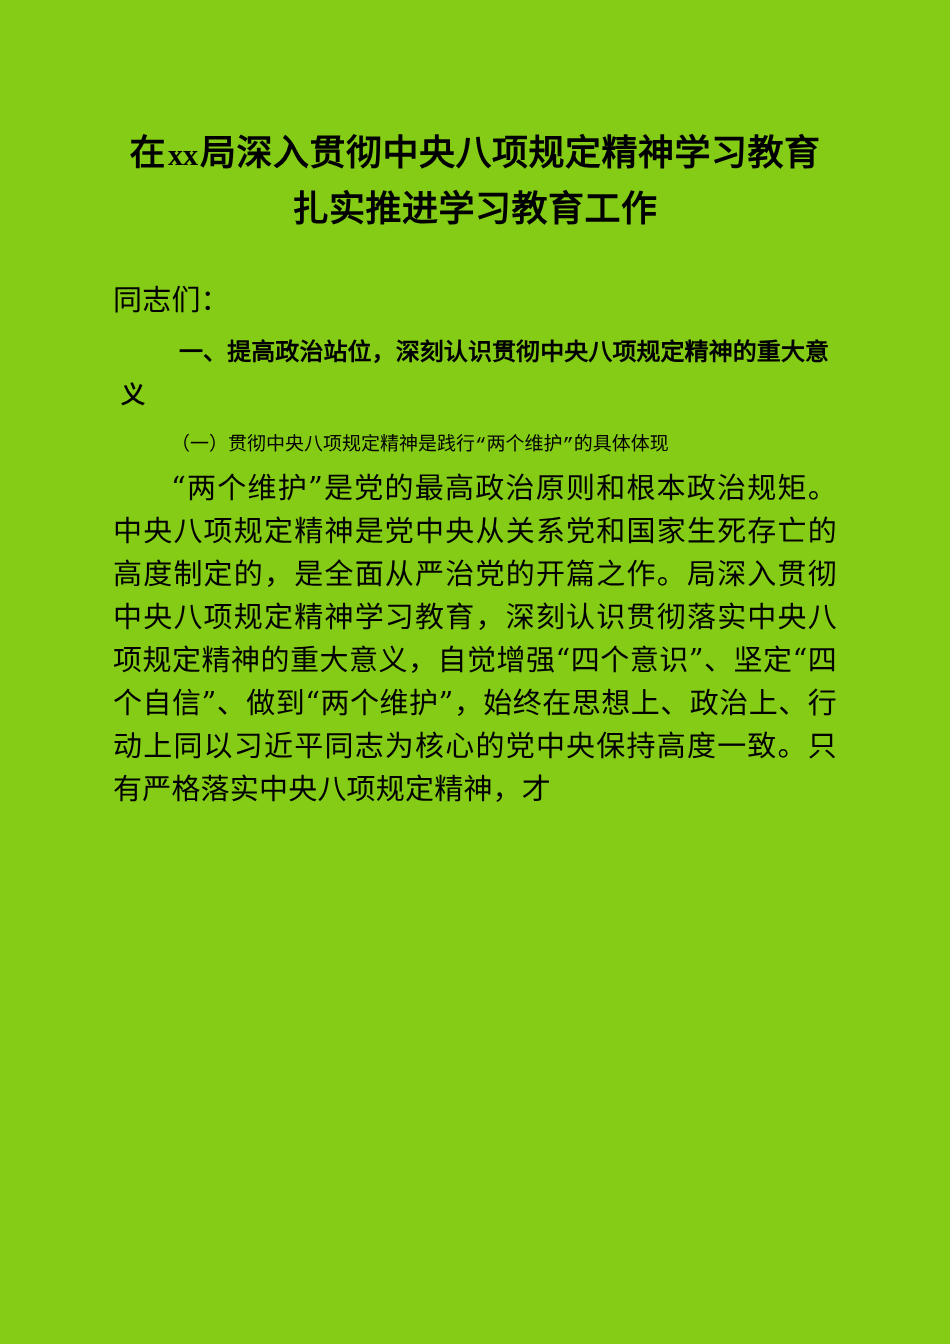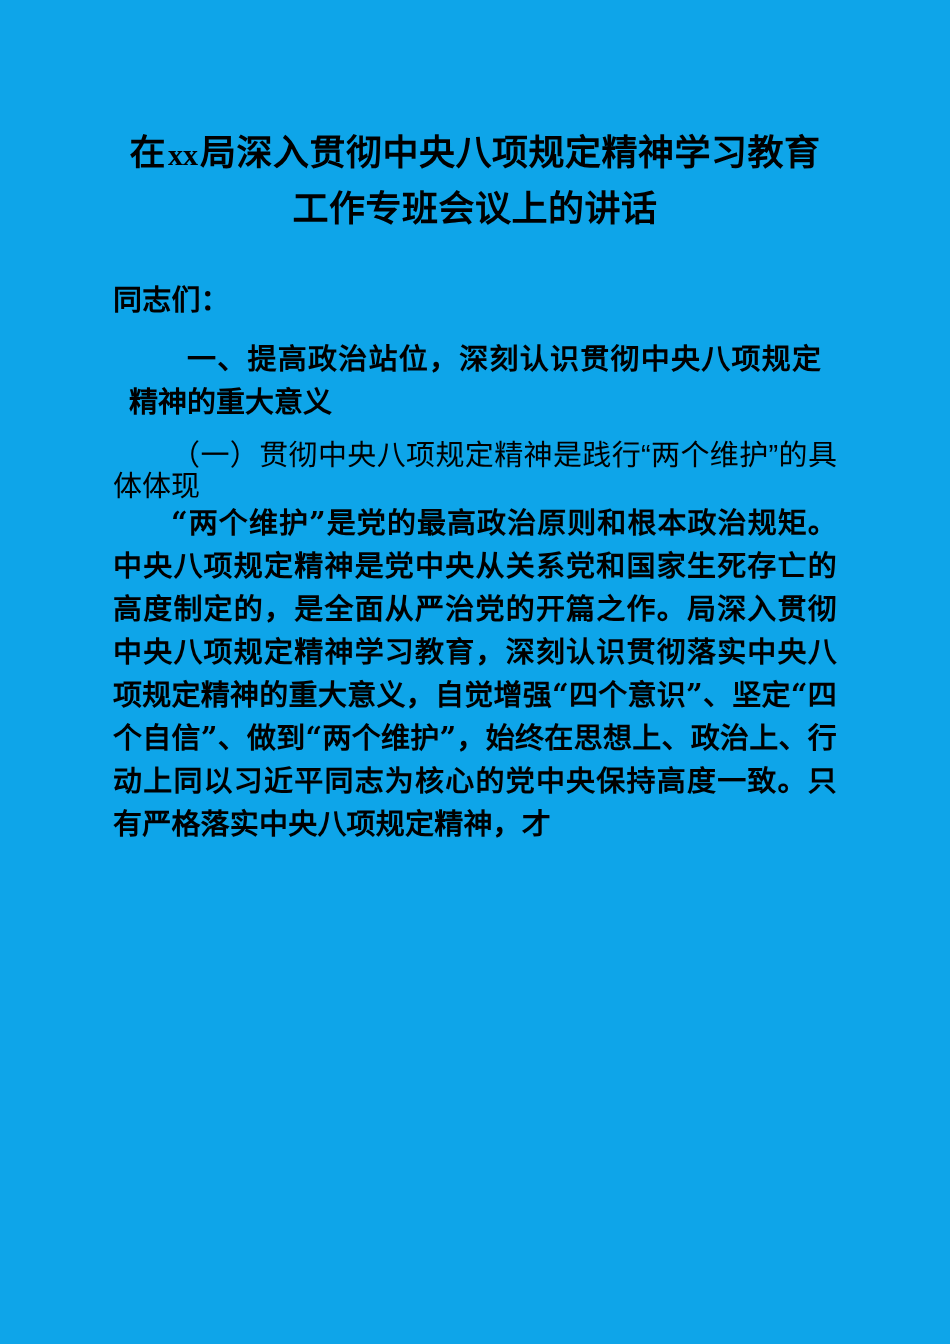--- a/index.html
+++ b/index.html
@@ -10,21 +10,21 @@
   }
   body {
     font-family: "Liberation Serif", "DejaVu Serif", serif;
     color: #000000;
   }
   .page {
     position: relative;
     width: 950px;
     height: 1344px;
     margin: 0 auto;
-    background: #0ea5e9;
+    background: #84cc16;
     overflow: hidden;
     box-sizing: border-box;
   }
   .content {
     position: absolute;
     left: 113px;
     top: 0;
     width: 724px;
   }
 
@@ -51,68 +51,67 @@
   
   .para {
     margin: 0;
     font-family: "DejaVu Serif", "Liberation Serif", serif;
     font-size: 29px;
     line-height: 43px;
     text-align: justify;
     text-justify: inter-ideograph;
     color: #000000;
     letter-spacing: 0.2px;
-    font-weight: bold;
   }
   .para .latin {
     font-family: "Liberation Serif", "DejaVu Serif", serif;
     font-size: 25px;
     padding: 0 2px;
   }
   .indent2 {
     text-indent: 58px;
   }
   .salutation {
     margin: 0;
     padding-top: 43px;
   }
 
   
   .heading-1 {
-    margin: 16px;
+    margin: 8px;
     font-family: "Liberation Sans", "DejaVu Sans", sans-serif;
     font-weight: bold;
-    font-size: 29px;
+    font-size: 24px;
     line-height: 43px;
     text-indent: 58px;
     text-align: justify;
     text-justify: inter-ideograph;
     color: #000000;
   }
 
   .sub-heading {
     margin: 0;
-    font-family: Liberation Sans, sans-serif;
-    font-size: 29px;
-    line-height: 31px;
+    font-family: Liberation Mono, monospace;
+    font-size: 19px;
+    line-height: 43px;
     text-indent: 58px;
     text-align: justify;
     text-justify: inter-ideograph;
     color: #000000;
   }
 </style>
 </head>
 <body>
 
 <div class="page">
   <div class="content">
 
     <h1 class="doc-title">
       <span>在<span class="latin">xx</span>局深入贯彻中央八项规定精神学习教育</span><br>
-      <span>工作专班会议上的讲话</span>
+      <span>扎实推进学习教育工作</span>
     </h1>
 
     <p class="para salutation">同志们：</p>
 
 
     <p class="heading-1">一、提高政治站位，深刻认识贯彻中央八项规定精神的重大意义</p>
 
     <p class="sub-heading">（一）贯彻中央八项规定精神是践行“两个维护”的具体体现</p>
 
     <p class="para indent2">“两个维护”是党的最高政治原则和根本政治规矩。中央八项规定精神是党中央从关系党和国家生死存亡的高度制定的，是全面从严治党的开篇之作。局深入贯彻中央八项规定精神学习教育，深刻认识贯彻落实中央八项规定精神的重大意义，自觉增强“四个意识”、坚定“四个自信”、做到“两个维护”，始终在思想上、政治上、行动上同以习近平同志为核心的党中央保持高度一致。只有严格落实中央八项规定精神，才</p>

